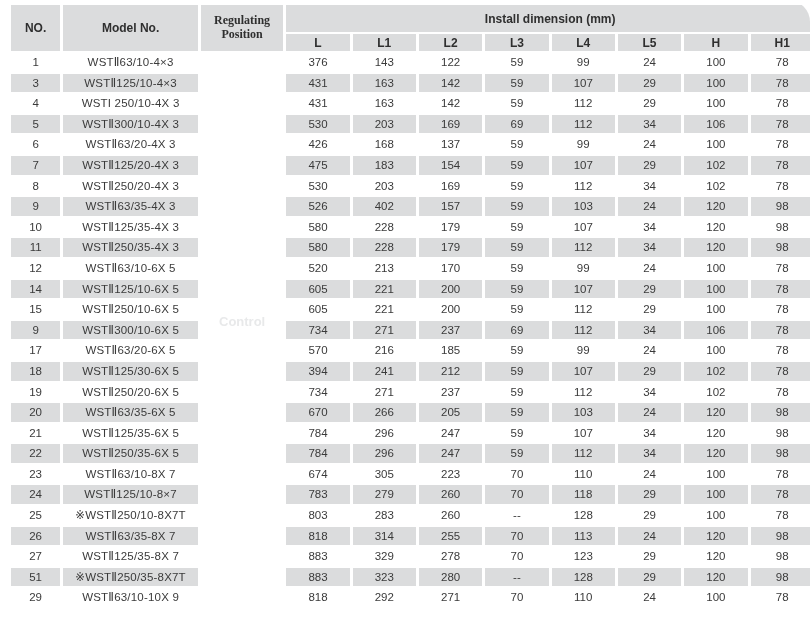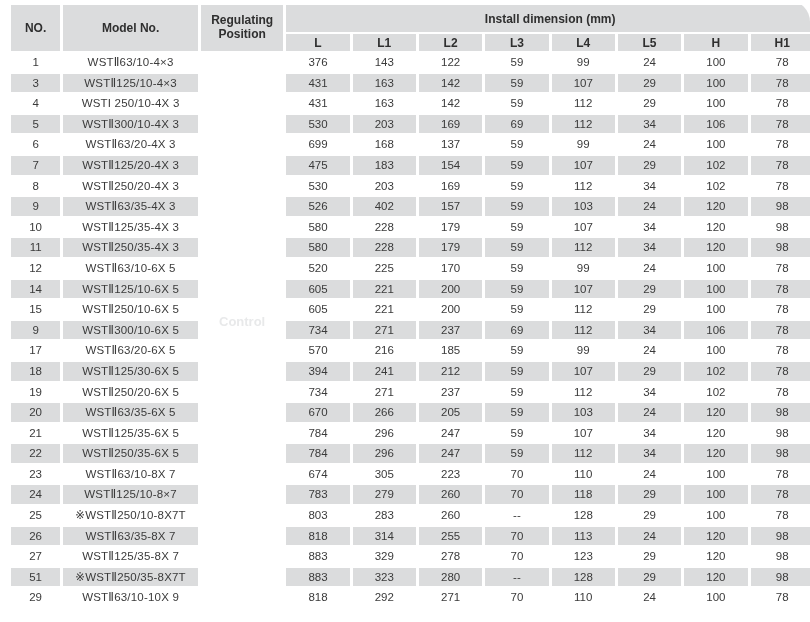--- a/index.html
+++ b/index.html
@@ -37,21 +37,21 @@
     white-space: nowrap;
   }
   thead th {
     background: #dbdcdd;
     color: #2f2f2f;
     font-weight: bold;
     font-size: 12px;
   }
   th.group-h { height: 27px; }
   th.dim-h   { height: 17px; font-size: 12px; }
-  th.span-h  { white-space: normal; line-height: 1.15; }
+  th.span-h  { white-space: normal; line-height: 1.15; font-family: Liberation Serif, serif; }
 
   tbody td {
     height: 18.6px;
     font-size: 11.5px;
     color: #3a3a3a;
     line-height: 18.6px;
   }
   tr.row-gray td.fill { background: #dbdcdd; }
   tr.row-white td.fill { background: #ffffff; }
   td.model { letter-spacing: 0.2px; text-align: center; }
@@ -157,21 +157,21 @@
           <td class="fill">169</td>
           <td class="fill">69</td>
           <td class="fill">112</td>
           <td class="fill">34</td>
           <td class="fill">106</td>
           <td class="fill">78</td>
         </tr>
         <tr class="row-white">
           <td class="fill">6</td>
           <td class="fill model">WSTⅡ63/20-4X 3</td>
-          <td class="fill">699</td>
+          <td class="fill">426</td>
           <td class="fill">168</td>
           <td class="fill">137</td>
           <td class="fill">59</td>
           <td class="fill">99</td>
           <td class="fill">24</td>
           <td class="fill">100</td>
           <td class="fill">78</td>
         </tr>
         <tr class="row-gray">
           <td class="fill">7</td>
@@ -230,21 +230,21 @@
           <td class="fill">59</td>
           <td class="fill">112</td>
           <td class="fill">34</td>
           <td class="fill">120</td>
           <td class="fill">98</td>
         </tr>
         <tr class="row-white">
           <td class="fill">12</td>
           <td class="fill model">WSTⅡ63/10-6X 5</td>
           <td class="fill">520</td>
-          <td class="fill">225</td>
+          <td class="fill">213</td>
           <td class="fill">170</td>
           <td class="fill">59</td>
           <td class="fill">99</td>
           <td class="fill">24</td>
           <td class="fill">100</td>
           <td class="fill">78</td>
         </tr>
         <tr class="row-gray">
           <td class="fill">14</td>
           <td class="fill model">WSTⅡ125/10-6X 5</td>

